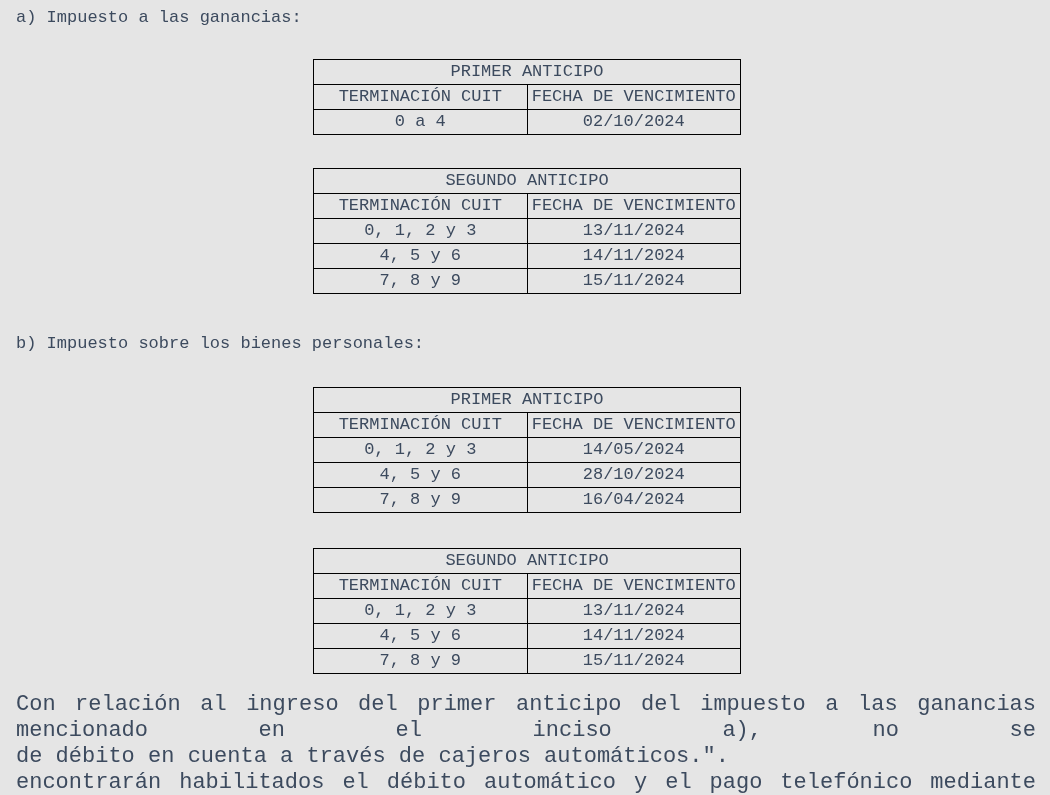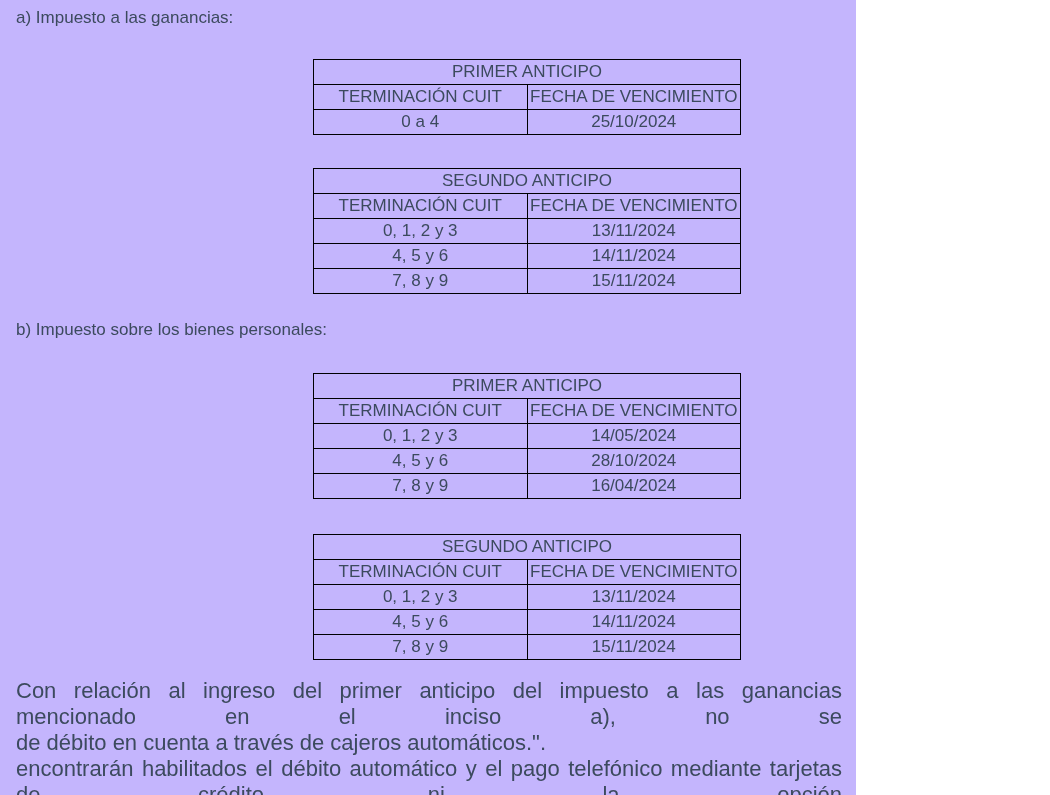--- a/index.html
+++ b/index.html
@@ -1,32 +1,32 @@
 <!DOCTYPE html>
 <html><head>
 <meta charset="utf-8">
 <style>
   html, body { margin: 0; padding: 0; background: #ffffff; }
   .page {
     position: relative;
-    width: 856px;
+    width: 1050px;
     height: 795px;
     overflow: hidden;
-    font-family: Liberation Sans, sans-serif;
+    font-family: Liberation Mono, monospace;
     color: #3c4a5e;
-    background: #c4b5fd;
+    background: #e5e5e5;
   }
   .heading {
     margin: 0 0 0 16px;
     font-size: 17px;
     line-height: 20px;
     font-weight: normal;
   }
   .heading-a { padding-top: 8px; }
-  .heading-b { margin-top: 26px; }
+  .heading-b { margin-top: 40px; }
 
   table.anticipo {
     border-collapse: collapse;
     table-layout: fixed;
     width: 428px;
     margin-left: 313px;
     border-radius: 18px;
   }
   table.anticipo td {
     border: 1px solid #000000;
@@ -64,21 +64,21 @@
     <tbody>
       <tr>
         <td colspan="2">PRIMER ANTICIPO</td>
       </tr>
       <tr>
         <td class="c1">TERMINACIÓN CUIT</td>
         <td>FECHA DE VENCIMIENTO</td>
       </tr>
       <tr>
         <td class="c1">0 a 4</td>
-        <td>25/10/2024</td>
+        <td>02/10/2024</td>
       </tr>
     </tbody>
   </table>
 
   <table class="anticipo t2">
     <tbody>
       <tr>
         <td colspan="2">SEGUNDO ANTICIPO</td>
       </tr>
       <tr>

